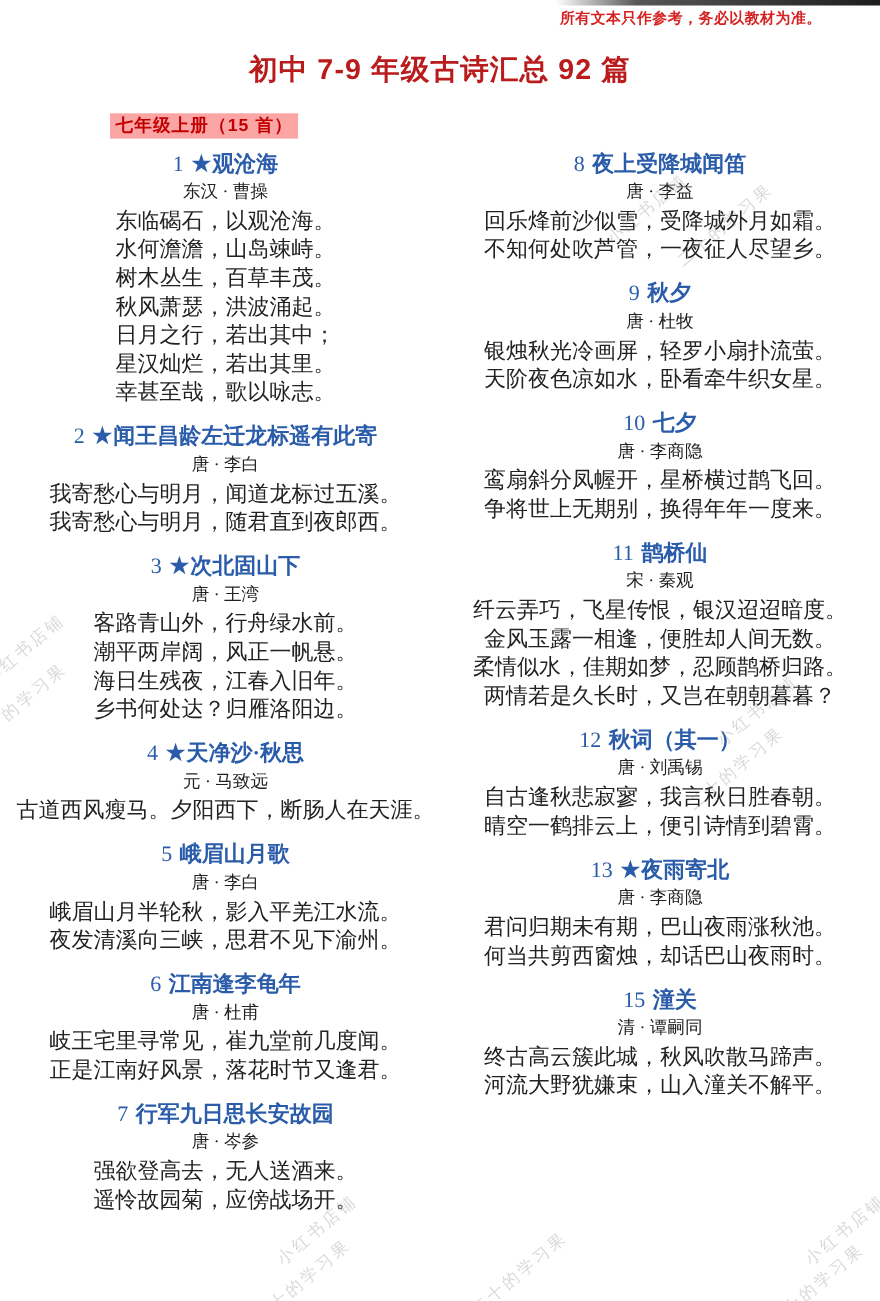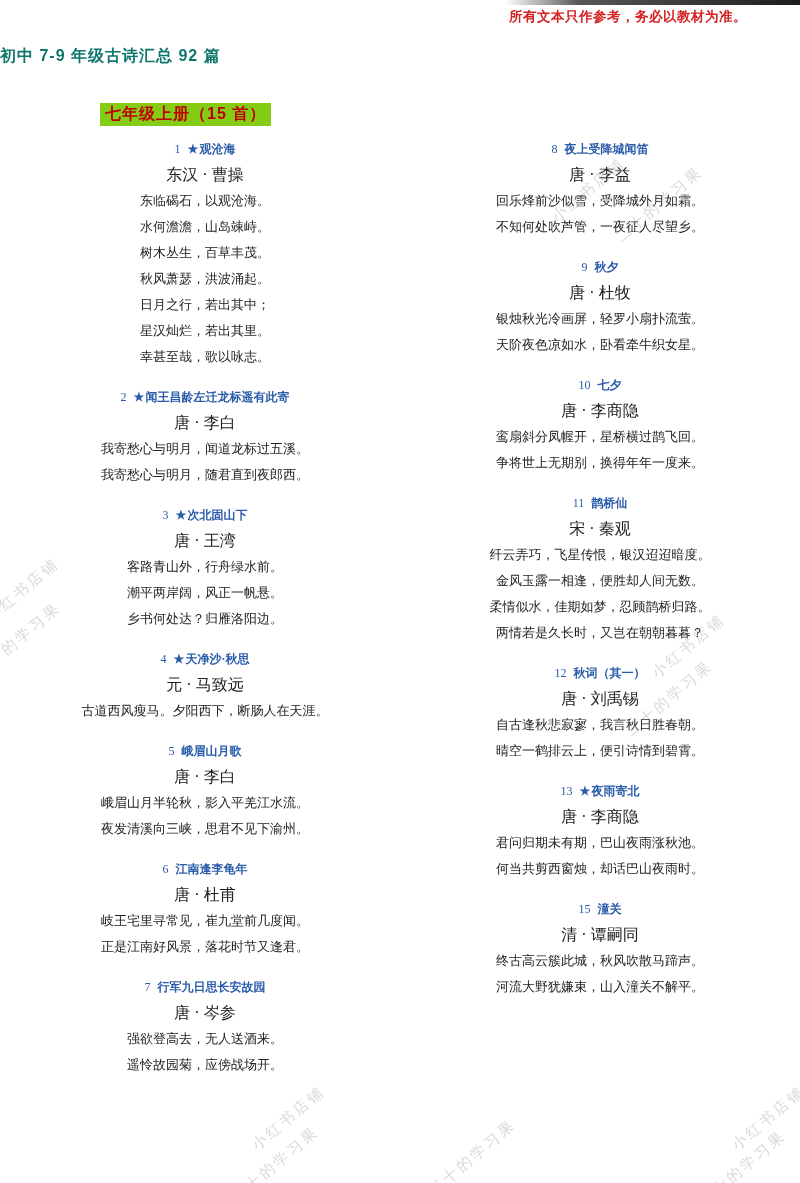--- a/index.html
+++ b/index.html
@@ -9,38 +9,38 @@
   }
   .edge-artifact{
     position:absolute;top:0;left:505px;width:295px;height:5px;
     background:linear-gradient(to right, rgba(70,70,70,0), rgba(45,45,45,.8) 25%, #1d1d1d);
   }
   .notice{
     position:absolute;top:8px;right:53px;font-size:13.5px;color:#d42222;
     font-family:Liberation Serif, serif;font-weight:bold;letter-spacing:.5px;
   }
   .doc-title{
-    position:absolute;top:46px;left:0;width:100%;text-align:left;margin:0;
-    font-size:16px;font-weight:bold;color:#0f766e;
+    position:absolute;top:46px;left:0;width:100%;text-align:center;margin:0;
+    font-size:26px;font-weight:bold;color:#b91c1c;
     font-family:"Liberation Sans","DejaVu Sans",sans-serif;letter-spacing:1px;
   }
   .section-label{
-    position:absolute;top:103px;left:100px;background:#84cc16;color:#c00000;
+    position:absolute;top:103px;left:100px;background:#fca5a5;color:#c00000;
     font-size:16px;font-weight:bold;padding:1px 5px;
     font-family:"Liberation Sans","DejaVu Sans",sans-serif;letter-spacing:1px;
   }
   .columns{position:absolute;top:136px;left:0;width:100%;display:flex;}
   .col{width:50%;text-align:center;box-sizing:border-box;}
   .col.left{padding-left:10px;}
   .poem{margin-bottom:14px;}
-  .poem-title{font-size:12px;line-height:26px;font-weight:bold;color:#2a5caa;}
+  .poem-title{font-size:20px;line-height:26px;font-weight:bold;color:#2a5caa;}
   .poem-title .num{font-weight:normal;margin-right:7px;}
   .poem-title .star{margin-right:1px;}
   .poem-author{font-size:16px;line-height:26px;color:#222;}
-  .poem-line{font-size:13px;line-height:26px;color:#222;}
+  .poem-line{font-size:20px;line-height:26px;color:#222;}
   .wm{
     position:absolute;color:rgba(135,135,135,0.32);font-size:15px;letter-spacing:3px;
     transform:rotate(-40deg);transform-origin:left top;white-space:nowrap;
     font-family:"Liberation Sans","DejaVu Sans",sans-serif;pointer-events:none;
   }
 </style>
 </head>
 <body>
 
 <div class="edge-artifact"></div>
@@ -68,20 +68,21 @@
         <div class="poem-title"><span class="num">2</span><span class="star">★</span><span>闻王昌龄左迁龙标遥有此寄</span></div>
         <div class="poem-author">唐 · 李白</div>
         <div class="poem-line">我寄愁心与明月，闻道龙标过五溪。</div>
         <div class="poem-line">我寄愁心与明月，随君直到夜郎西。</div>
       </div>
       <div class="poem">
         <div class="poem-title"><span class="num">3</span><span class="star">★</span><span>次北固山下</span></div>
         <div class="poem-author">唐 · 王湾</div>
         <div class="poem-line">客路青山外，行舟绿水前。</div>
         <div class="poem-line">潮平两岸阔，风正一帆悬。</div>
+        <div class="poem-line">海日生残夜，江春入旧年。</div>
         <div class="poem-line">乡书何处达？归雁洛阳边。</div>
       </div>
       <div class="poem">
         <div class="poem-title"><span class="num">4</span><span class="star">★</span><span>天净沙·秋思</span></div>
         <div class="poem-author">元 · 马致远</div>
         <div class="poem-line">古道西风瘦马。夕阳西下，断肠人在天涯。</div>
       </div>
       <div class="poem">
         <div class="poem-title"><span class="num">5</span><span>峨眉山月歌</span></div>
         <div class="poem-author">唐 · 李白</div>

